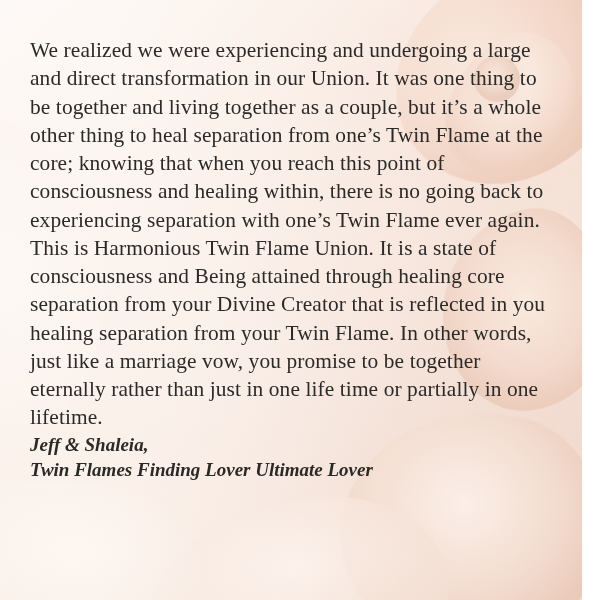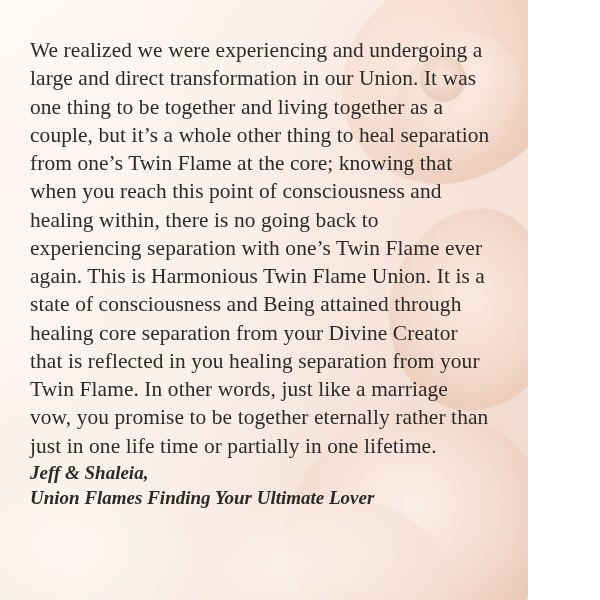--- a/index.html
+++ b/index.html
@@ -7,21 +7,21 @@
     padding: 0;
   }
   body {
     width: 600px;
     height: 600px;
     overflow: hidden;
     font-family: "Liberation Serif", serif;
   }
   #quote-card {
     position: relative;
-    width: 528px;
+    width: 582px;
     height: 600px;
     overflow: hidden;
     background: #f6ebe4;
   }
   
   .bg-layer {
     position: absolute;
     inset: 0;
     pointer-events: none;
   }
@@ -152,17 +152,17 @@
     <div class="stamen"></div>
   </div>
 
   <div class="bg-layer veil"></div>
 
   <div class="content">
     <p class="quote-body">We realized we were experiencing and undergoing a large and direct transformation in our Union. It was one thing to be together and living together as a couple, but it’s a whole other thing to heal separation from one’s Twin Flame at the core; knowing that when you reach this point of consciousness and healing within, there is no going back to experiencing separation with one’s Twin Flame ever again. This is Harmonious Twin Flame Union. It is a state of consciousness and Being attained through healing core separation from your Divine Creator that is reflected in you healing separation from your Twin Flame. In other words, just like a marriage vow, you promise to be together eternally rather than just in one life time or partially in one lifetime.</p>
 
     <div class="attribution">
       <span class="attr-line authors">Jeff &amp; Shaleia,</span>
-      <span class="attr-line title">Union Flames Finding Your Ultimate Lover</span>
+      <span class="attr-line title">Twin Flames Finding Lover Ultimate Lover</span>
     </div>
   </div>
 
 </div>
 
 </body></html>

